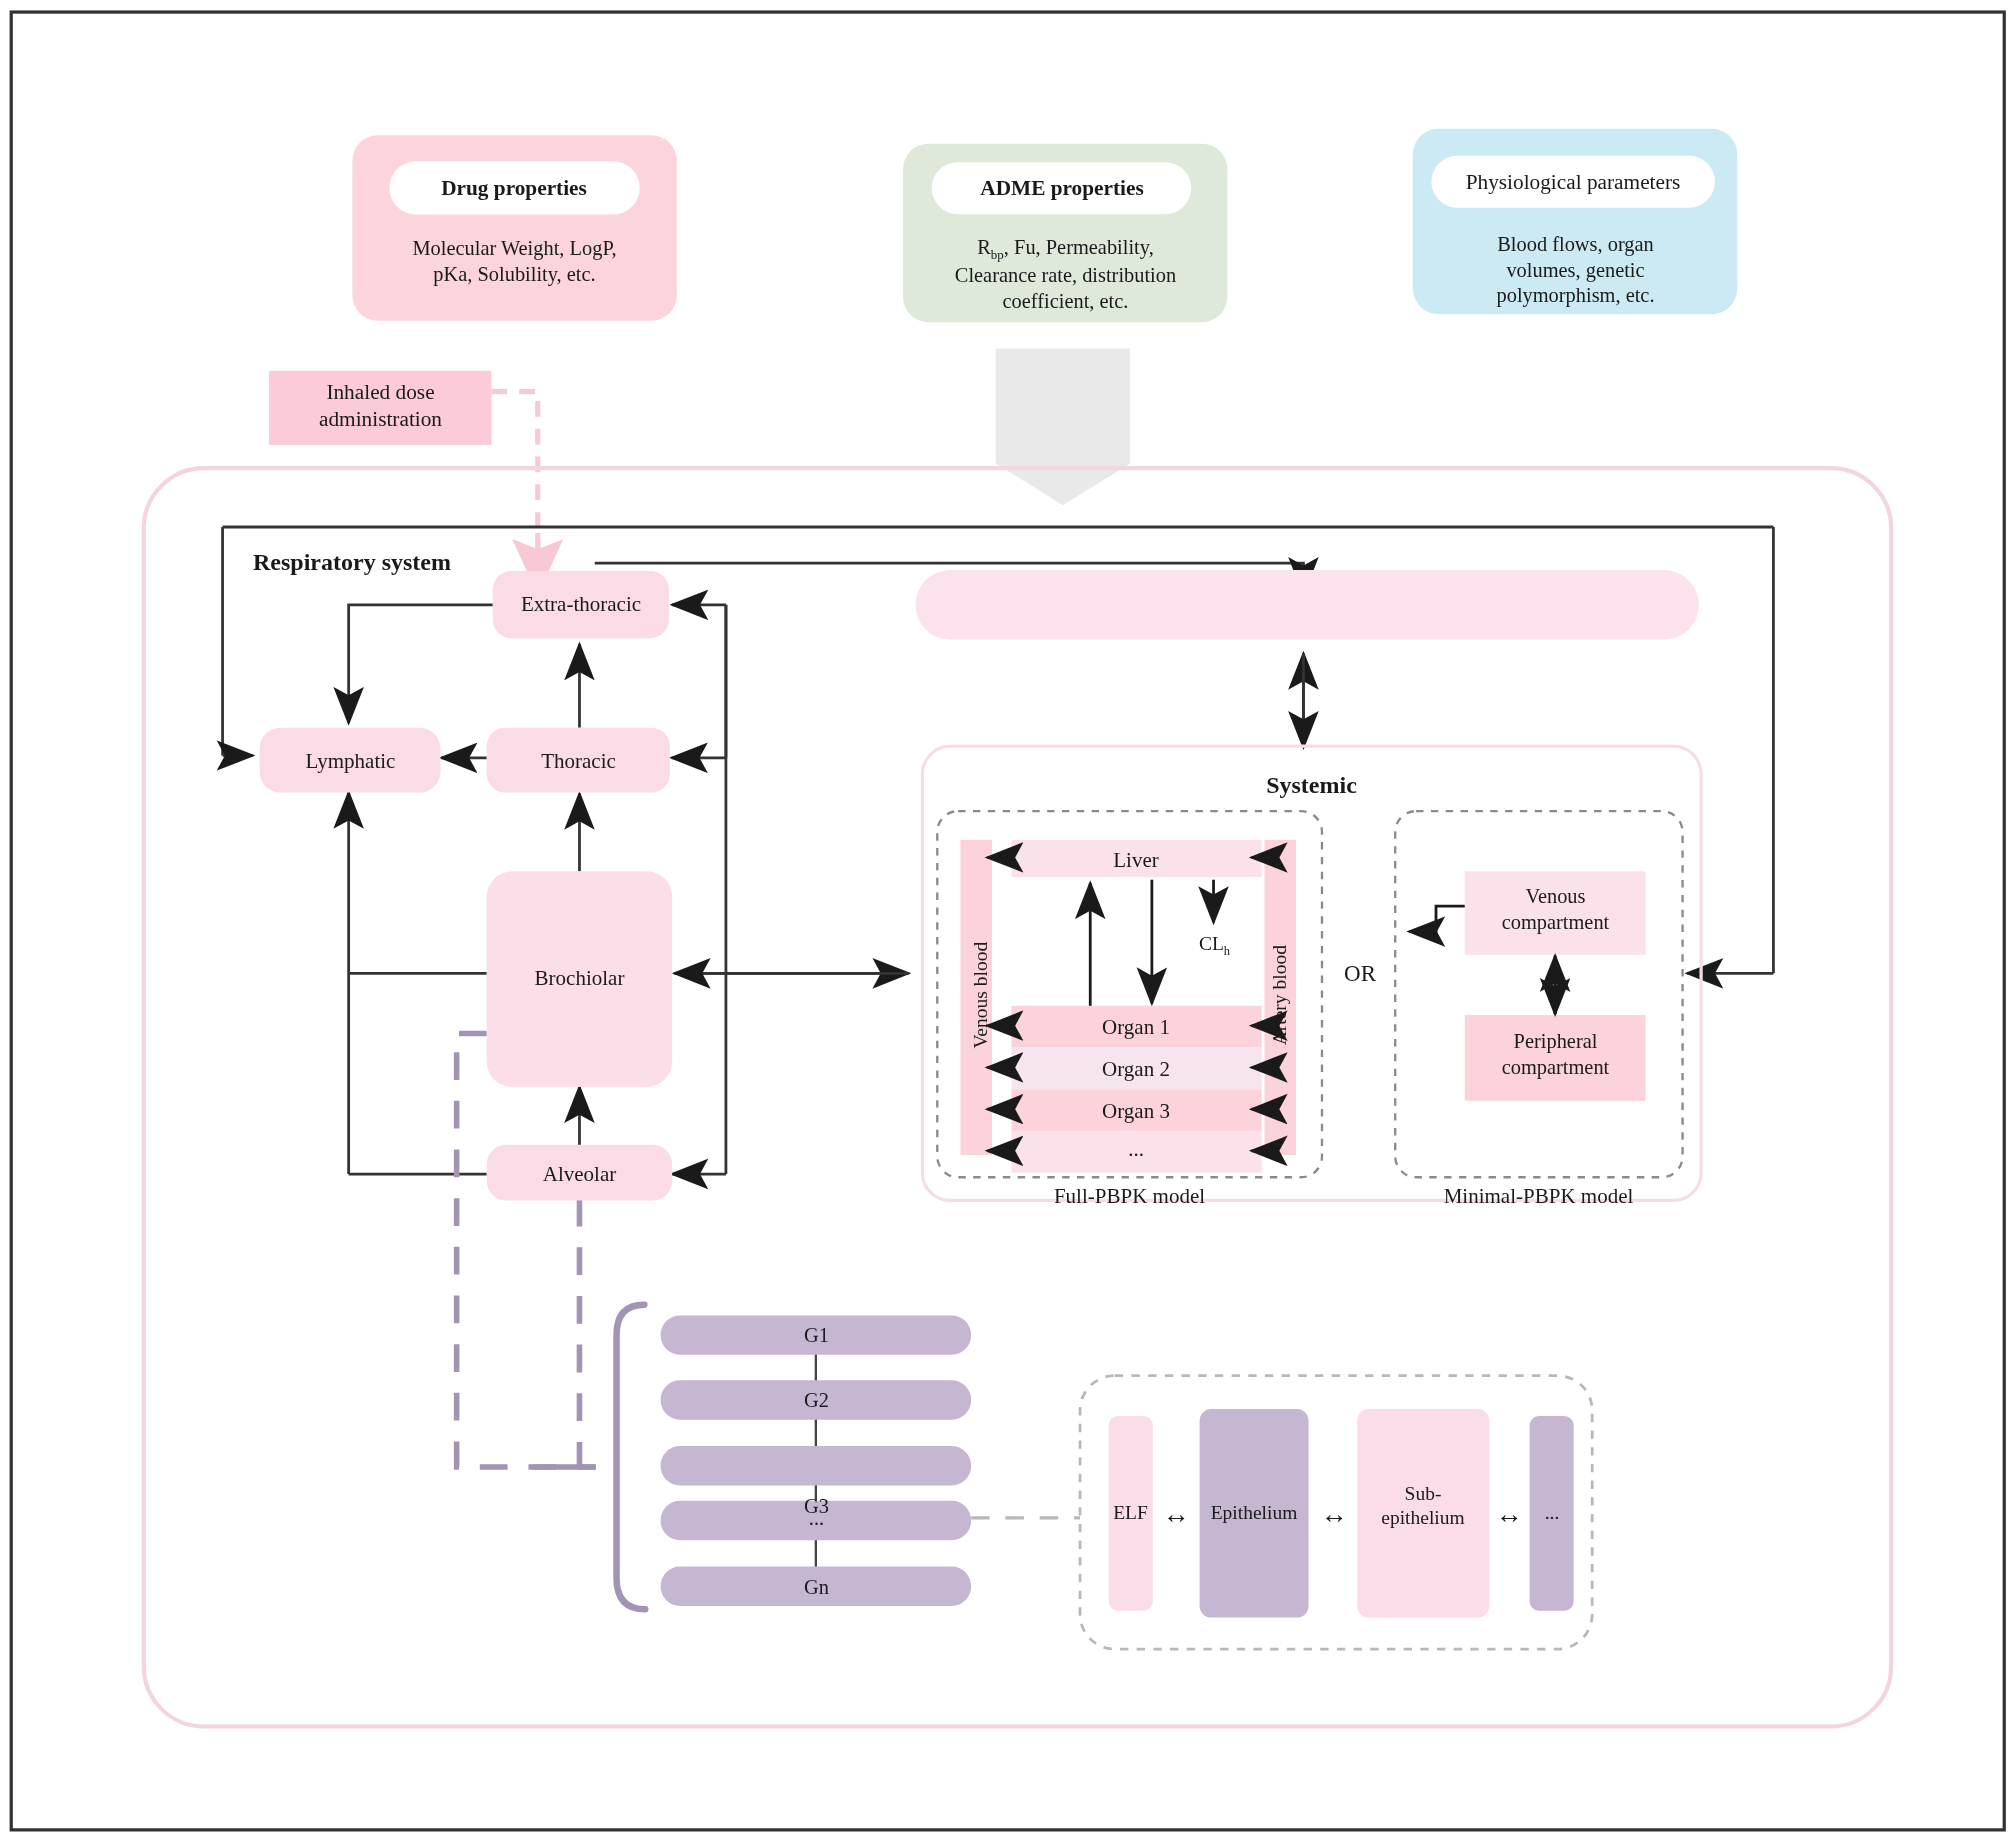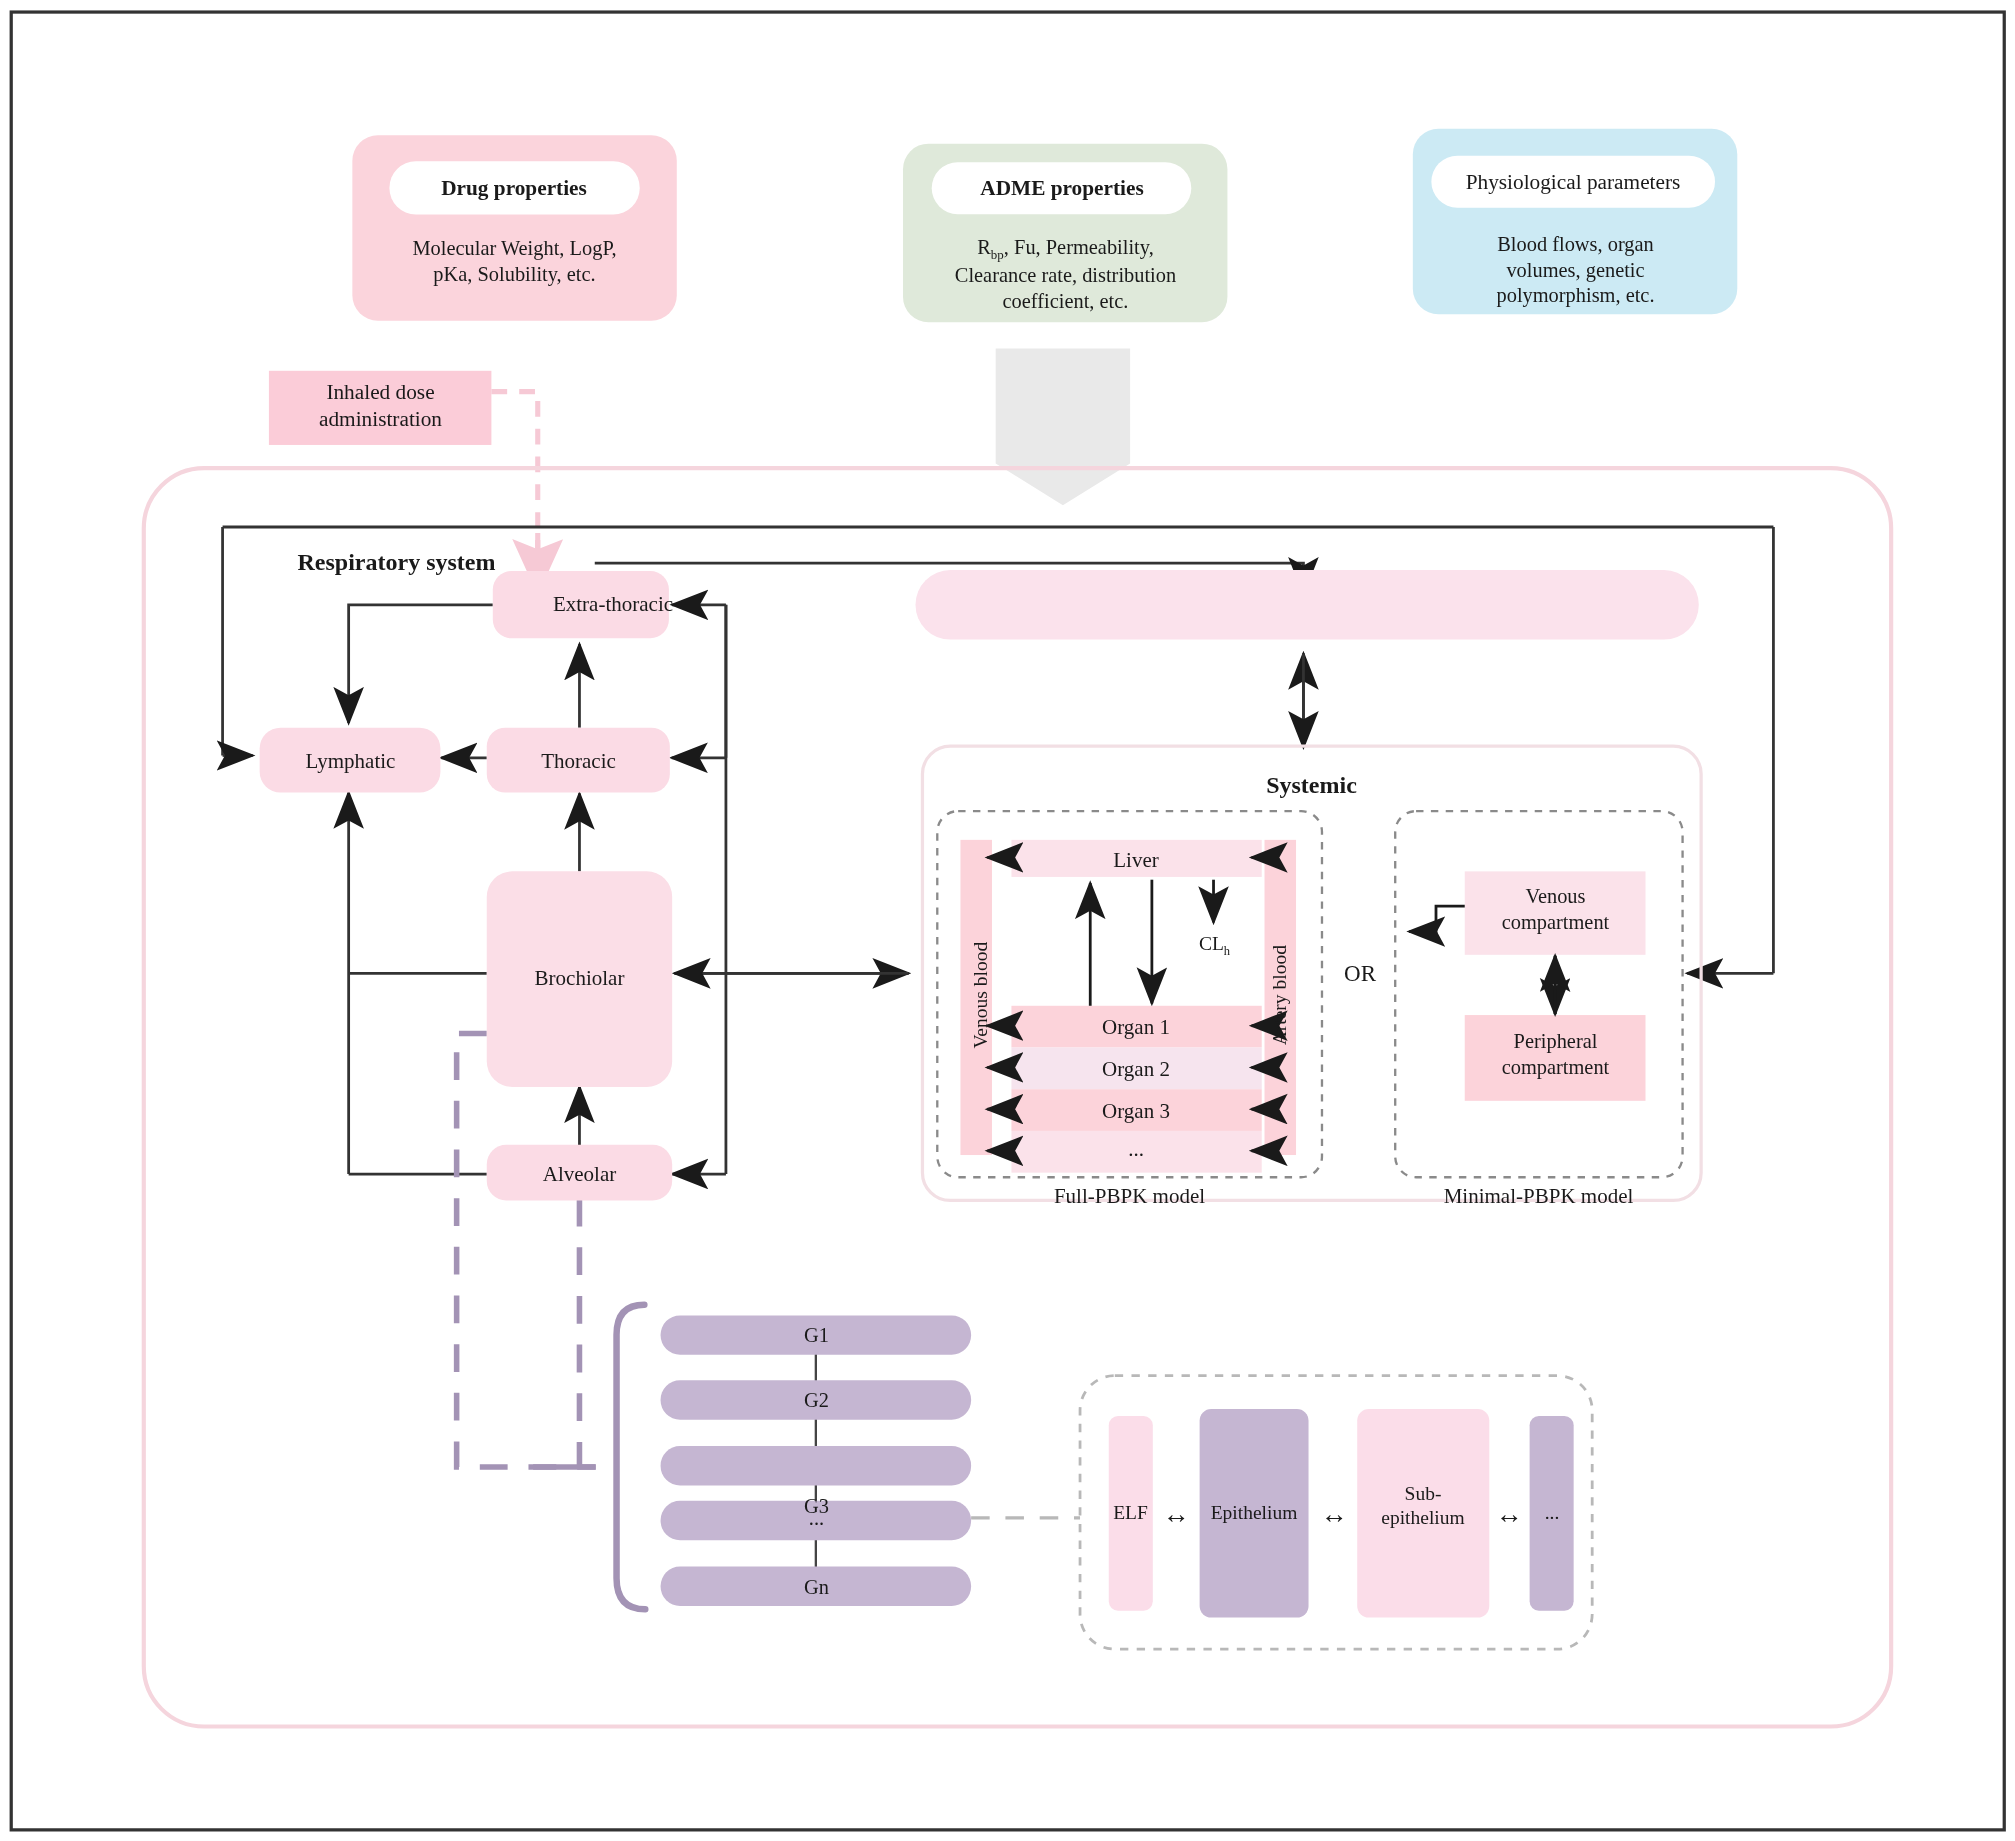--- a/index.html
+++ b/index.html
@@ -176,23 +176,23 @@
     <div>Blood flows, organ</div>
     <div>volumes, genetic</div>
     <div>polymorphism, etc.</div>
   </div>
 
   <div class="lbl" style="left:267px;top:379px;width:227px;font-size:21.3px;">
     <div>Inhaled dose</div>
     <div>administration</div>
   </div>
 
-  <div class="lbl" style="left:253px;top:547px;width:287px;font-size:24px;font-weight:bold;text-align:center;">Respiratory system</div>
-
-  <div class="lbl" style="left:493px;top:591px;width:176px;font-size:21px;padding-left:32px;">Extra-thoracic</div>
+  <div class="lbl" style="left:253px;top:547px;width:287px;font-size:24px;font-weight:bold;text-align:left;">Respiratory system</div>
+
+  <div class="lbl" style="left:493px;top:591px;width:176px;font-size:21px;">Extra-thoracic</div>
   <div class="lbl" style="left:260px;top:748px;width:181px;font-size:21px;">Lymphatic</div>
   <div class="lbl" style="left:487px;top:748px;width:183px;font-size:21px;">Thoracic</div>
   <div class="lbl" style="left:487px;top:965px;width:185px;font-size:21px;">Brochiolar</div>
   <div class="lbl" style="left:487px;top:1161px;width:185px;font-size:21px;">Alveolar</div>
 
 
   <div class="lbl" style="left:922px;top:758px;width:779px;font-size:24px;font-weight:bold;margin-top:12px;">Systemic</div>
 
   <div class="lbl" style="left:884px;top:983px;width:195px;font-size:19.5px;transform:rotate(-90deg);transform-origin:center;">Venous blood</div>
   <div class="lbl" style="left:1183px;top:983px;width:195px;font-size:19.5px;transform:rotate(-90deg);transform-origin:center;">Artery blood</div>

